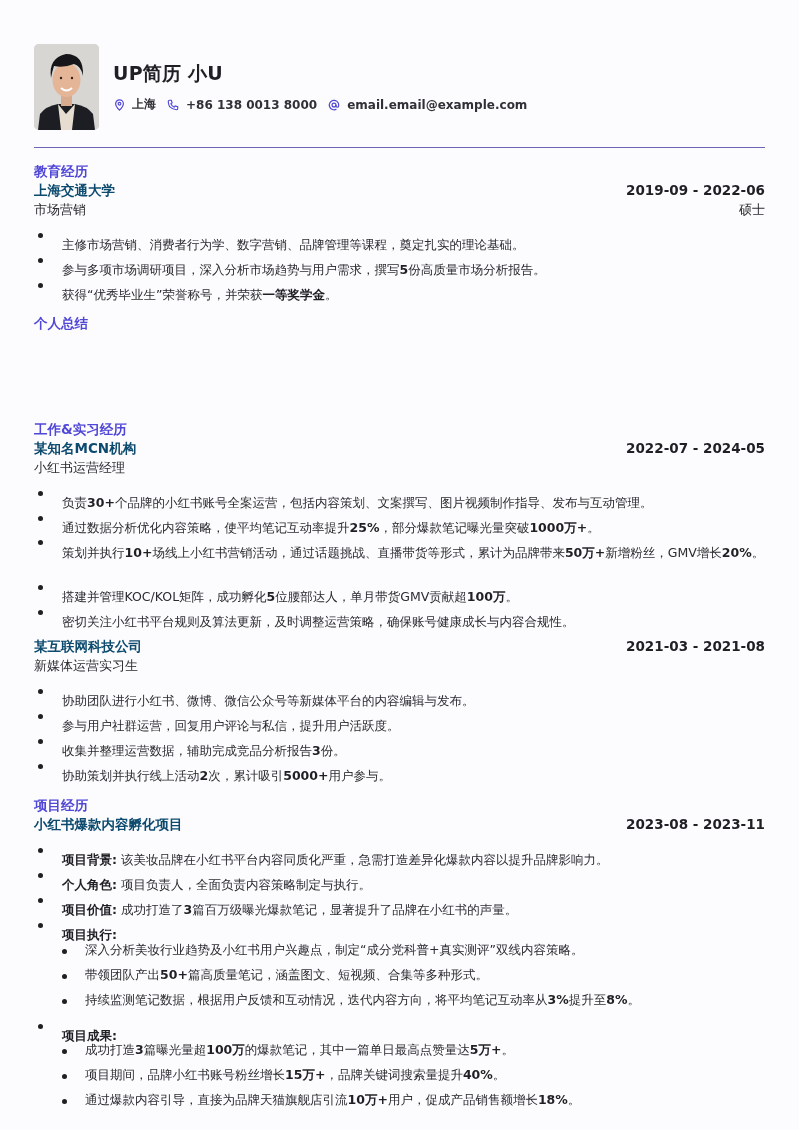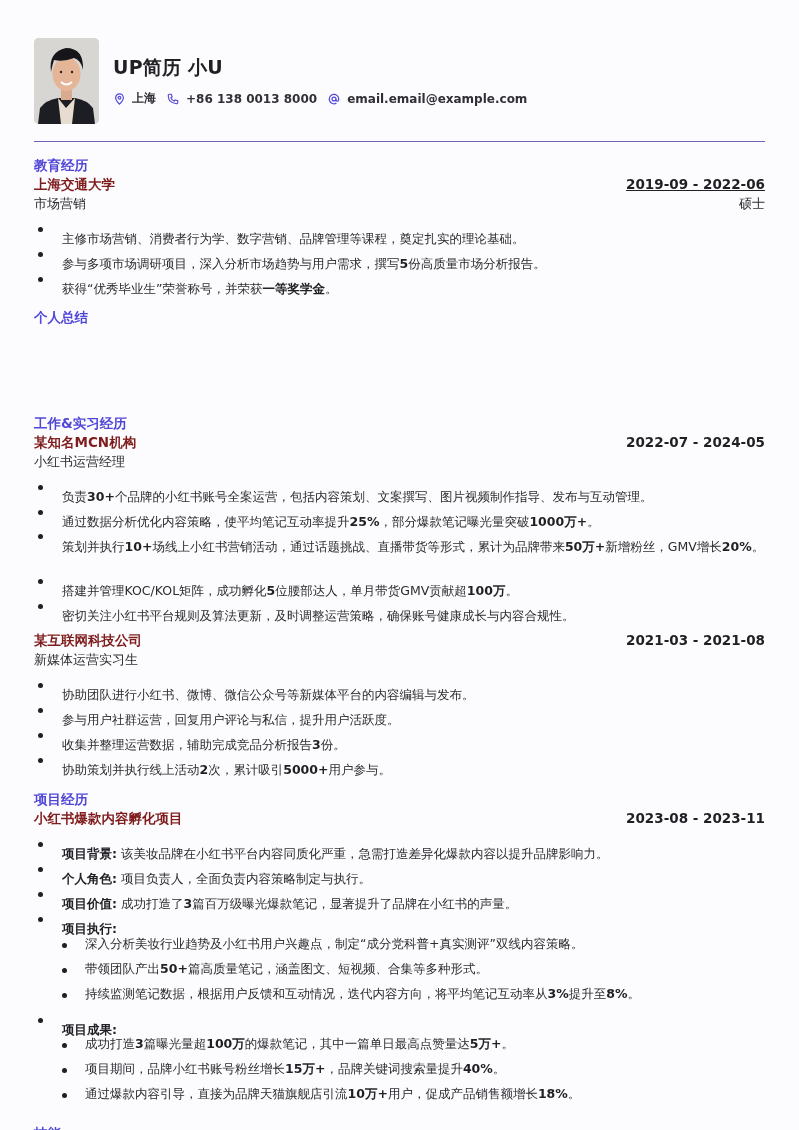--- a/index.html
+++ b/index.html
@@ -1,27 +1,27 @@
 <!DOCTYPE html>
 <html><head>
 <meta charset="utf-8">
 <style>
   * { margin: 0; padding: 0; box-sizing: border-box; }
   html, body { width: 799px; height: 1130px; overflow: hidden; background: #fcfcfe; }
   body { font-family: "DejaVu Sans", "Liberation Sans", sans-serif; color: #1f1f24; position: relative; }
-  .page { position: absolute; left: 0; top: 4px; width: 799px; height: 901px; }
+  .page { position: absolute; left: 0; top: 10px; width: 799px; height: 901px; }
   .header { position: absolute; left: 34px; top: 34px; height: 86px; width: 740px; }
   .photo { position: absolute; left: 0; top: 0; width: 65px; height: 86px; border-radius: 5px; overflow: hidden; background: #d6d4d1; }
   .name { position: absolute; left: 79px; top: 17px; font-size: 19px; font-weight: bold; color: #1f1f24; letter-spacing: 0.2px; white-space: nowrap; }
   .contacts { position: absolute; left: 80px; top: 52px; display: flex; align-items: center; font-size: 12px; color: #303036; white-space: nowrap; }
   .contact { display: flex; align-items: center; margin-right: 11px; font-weight: bold; }
   .contact svg { margin-right: 7px; }
   .divider { position: absolute; left: 34px; top: 137px; width: 731px; height: 1px; background: #6d66b8; }
   .section-title { position: absolute; left: 34px; font-size: 13.5px; font-weight: bold; color: #5147d6; white-space: nowrap; }
-  .row-title { position: absolute; left: 34px; font-size: 13.5px; font-weight: bold; color: #7f1d1d; white-space: nowrap; }
+  .row-title { position: absolute; left: 34px; font-size: 13.5px; font-weight: bold; color: #0c4a6e; white-space: nowrap; }
   .row-date { position: absolute; right: 34px; font-size: 13.5px; font-weight: bold; color: #1f1f24; white-space: nowrap; }
   .row-sub { position: absolute; left: 34px; font-size: 13px; color: #2b2b30; white-space: nowrap; }
   .row-sub-right { position: absolute; right: 34px; font-size: 13px; color: #2b2b30; white-space: nowrap; font-family: Liberation Mono, monospace; }
   .bullet { position: absolute; left: 38px; font-size: 12.5px; color: #2b2b30; white-space: nowrap; }
   .bullet .dot { position: absolute; left: 0; top: 7px; width: 5px; height: 5px; border-radius: 50%; background: #1f1f24; }
   .bullet .txt { position: absolute; left: 24px; top: 0; margin-top: 11px; }
   .bullet.wrap .txt { white-space: normal; width: 700px; line-height: 23px; }
   .sub-bullet { position: absolute; left: 62px; font-size: 12.5px; color: #2b2b30; white-space: nowrap; }
   .sub-bullet .dot { position: absolute; left: 0; top: 7px; width: 5px; height: 5px; border-radius: 50%; background: #1f1f24; }
   .sub-bullet .txt { position: absolute; left: 23px; top: 0; }
@@ -69,21 +69,21 @@
           </svg>
         <span>email.email@example.com</span>
       </span>
     </div>
   </div>
 
   <div class="divider"></div>
 
   <div class="section-title" style="top:153px;">教育经历</div>
   <div class="row-title" style="top:172px;">上海交通大学</div>
-  <div class="row-date" style="top:172px;text-decoration:underline;">2019-09 - 2022-06</div>
+  <div class="row-date" style="top:172px;">2019-09 - 2022-06</div>
   <div class="row-sub" style="top:191px;">市场营销</div>
   <div class="row-sub-right" style="top:191px;">硕士</div>
 
   <div class="bullet" style="top:216px;">
     <span class="dot"></span>
     <span class="txt">主修市场营销、消费者行为学、数字营销、品牌管理等课程，奠定扎实的理论基础。</span>
   </div>
   <div class="bullet" style="top:241px;">
     <span class="dot"></span>
     <span class="txt"><span>参与多项市场调研项目，深入分析市场趋势与用户需求，撰写</span><b>5</b><span>份高质量市场分析报告。</span></span>

